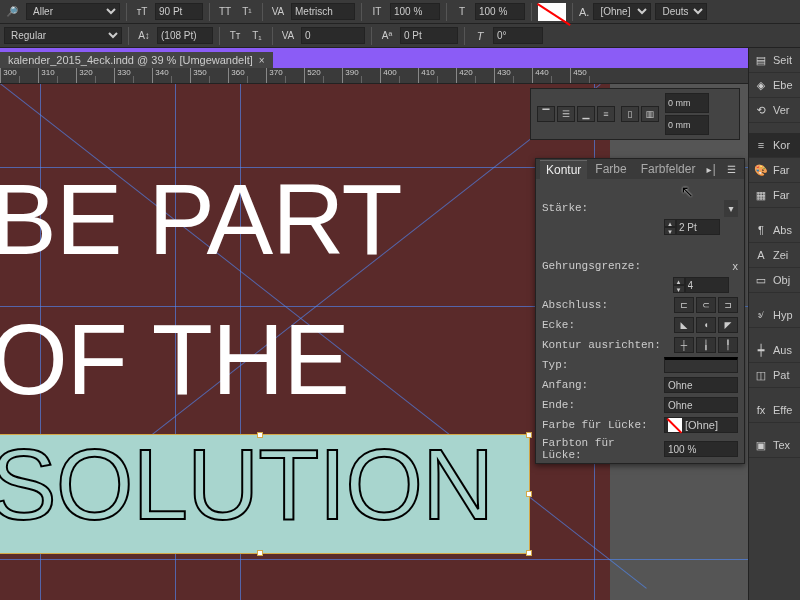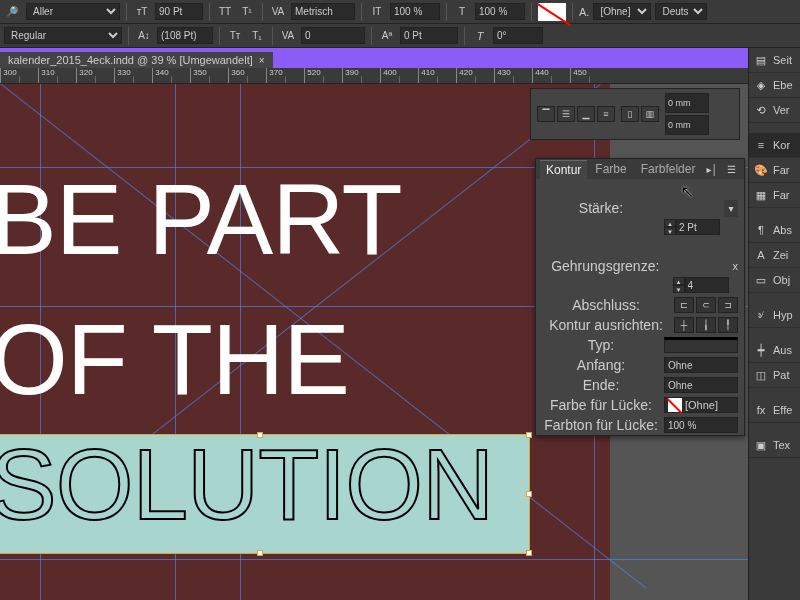--- a/index.html
+++ b/index.html
@@ -33,21 +33,21 @@
 .dock { position:absolute; right:0; top:48px; bottom:0; width:52px; background:#3a3a3a; border-left:1px solid #222; display:flex; flex-direction:column; }
 .dock-item { display:flex; align-items:center; gap:4px; padding:4px 4px; color:#ccc; font-size:10px; border-bottom:1px solid #2f2f2f; }
 .dock-item.active { background:#2a2a2a; }
 .dicon { width:16px; height:16px; display:inline-flex; align-items:center; justify-content:center; font-size:11px; }
 
 .panel { position:absolute; right:55px; top:148px; width:210px; background:#444; border:1px solid #222; box-shadow:0 2px 6px rgba(0,0,0,0.5); }
 .panel .tabs { display:flex; align-items:center; background:#3a3a3a; height:20px; padding:0 4px; gap:2px; }
 .ptab { padding:2px 6px; font-size:12px; color:#aaa; }
 .ptab.active { background:#444; color:#eee; border-top:1px solid #666; }
 .panel .row { display:flex; align-items:center; justify-content:flex-end; padding:2px 6px; gap:4px; }
-.panel .row .lbl { font-size:14px; color:#ccc; text-align:center; flex:1; }
+.panel .row .lbl { font-size:11px; color:#ccc; text-align:left; flex:1;font-family:Liberation Mono, monospace; }
 .stepper { display:flex;margin-top:38px; }
 .stepper .arrows { display:flex; flex-direction:column; width:12px; }
 .stepper .arrows span { height:8px; background:#333; display:flex; align-items:center; justify-content:center; font-size:7px; line-height:1; border:1px solid #222; }
 .stepper input { width:44px; height:16px; background:#2a2a2a; border:1px solid #222; color:#ccc; font-size:10px; padding:0 2px; }
 .triple { display:flex; gap:2px; }
 .triple span { width:20px; height:16px; background:#333; border:1px solid #222; display:inline-flex; align-items:center; justify-content:center; font-size:9px; }
 .drop { width:74px; height:16px; background:#2a2a2a; border:1px solid #222; font-size:10px; color:#ccc; padding:0 3px; display:flex; align-items:center; }
 .num { width:46px; height:16px; background:#5577cc; color:#fff; border:1px solid #222; font-size:10px; padding:0 3px; }
 .gap-swatch { width:14px; height:14px; display:inline-block; position:relative; }
 .gap-swatch::before { content:""; position:absolute; inset:0; background:#fff; }
@@ -225,20 +225,28 @@
     </div>
     <div class="row">
       <span class="lbl">Abschluss:</span>
       <div class="triple">
           <span>⊏</span>
           <span>⊂</span>
           <span>⊐</span>
         </div>
     </div>
     <div class="row">
+      <span class="lbl">Ecke:</span>
+      <div class="triple">
+          <span>◣</span>
+          <span>◖</span>
+          <span>◤</span>
+        </div>
+    </div>
+    <div class="row">
       <span class="lbl">Kontur ausrichten:</span>
       <div class="triple">
           <span>┼</span>
           <span>╽</span>
           <span>╿</span>
         </div>
     </div>
     <div class="row">
       <span class="lbl">Typ:</span>
       <span class="drop" style="background:#333;border-top:3px solid #000"></span>

